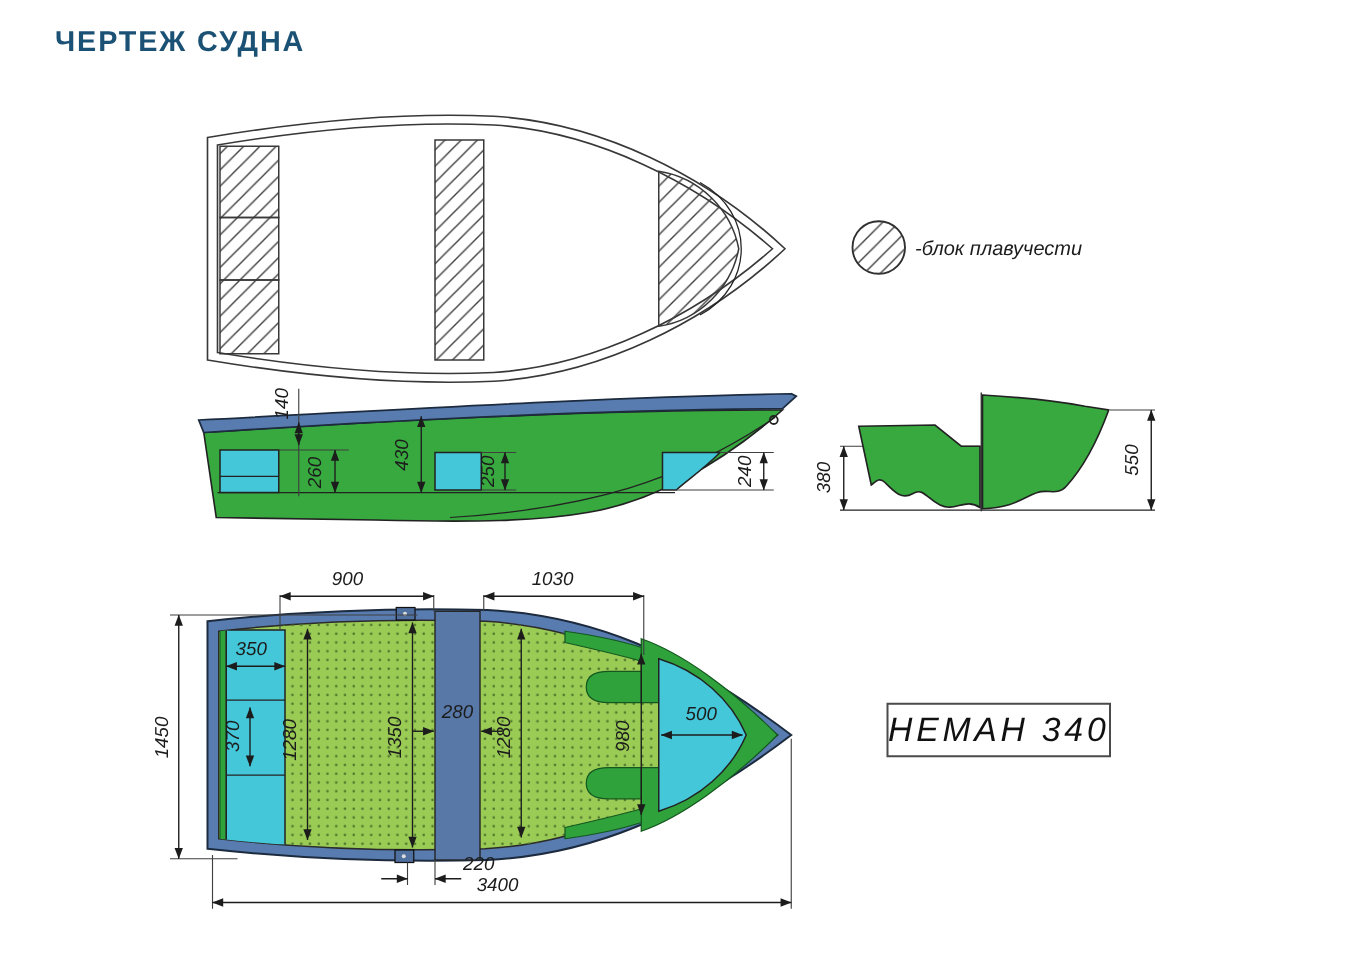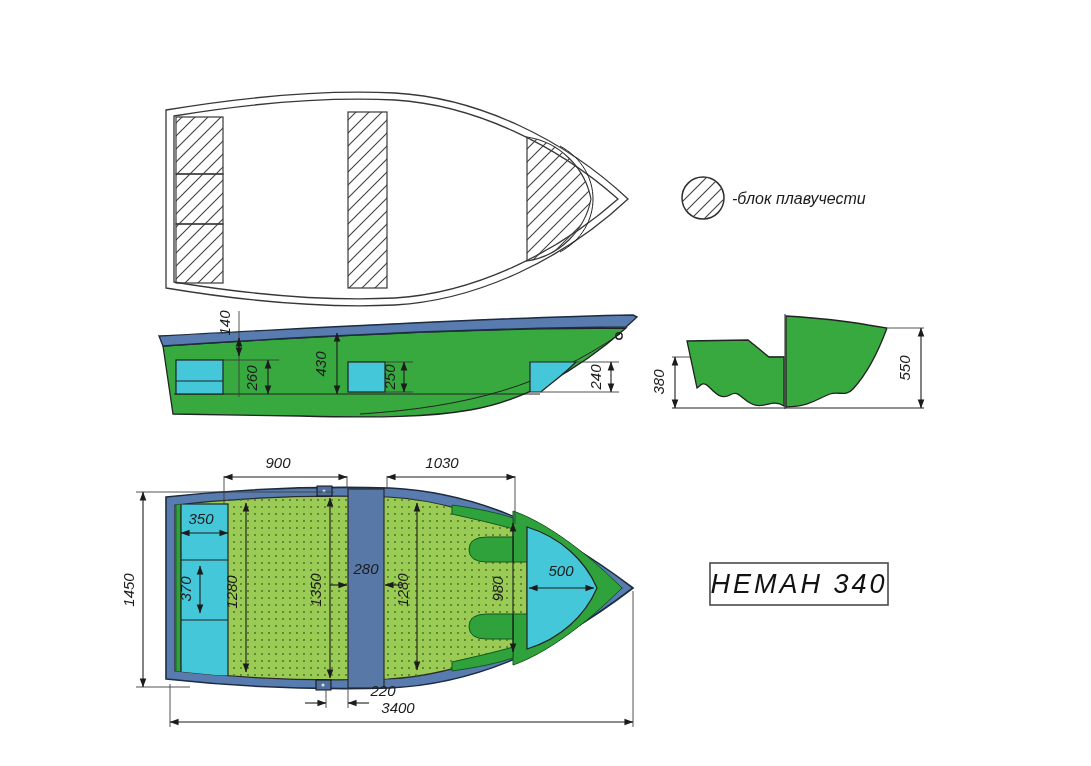--- a/index.html
+++ b/index.html
@@ -14,20 +14,21 @@
   .plate-text{font:italic 27px "Liberation Sans",sans-serif;fill:#111;letter-spacing:3px;}
   .dimline{stroke:#1c1c1c;stroke-width:1.1;fill:none;}
   .extline{stroke:#3f3f3f;stroke-width:0.9;fill:none;}
   .thin{stroke:#222;stroke-width:1;fill:none;}
   .outline{stroke:#383838;stroke-width:1.3;fill:#ffffff;}
 </style>
 </head>
 <body>
 
 <div class="page">
+  <h1 class="page-title">ЧЕРТЕЖ СУДНА</h1>
 
   <svg width="1091" height="766" viewBox="0 0 1091 766">
     <defs>
       <pattern id="hatch" width="13" height="13" patternUnits="userSpaceOnUse">
         <path d="M0,13 L13,0 M-3.25,3.25 L3.25,-3.25 M9.75,16.25 L16.25,9.75" stroke="#3f3f3f" stroke-width="1.1"></path>
       </pattern>
       <pattern id="dots" width="7" height="7" patternUnits="userSpaceOnUse">
         <circle cx="3" cy="3" r="1.05" fill="#50772c"></circle>
       </pattern>
       <marker id="arr" viewBox="0 0 10 10" refX="9.5" refY="5" markerWidth="12" markerHeight="9" orient="auto-start-reverse" markerUnits="userSpaceOnUse">

